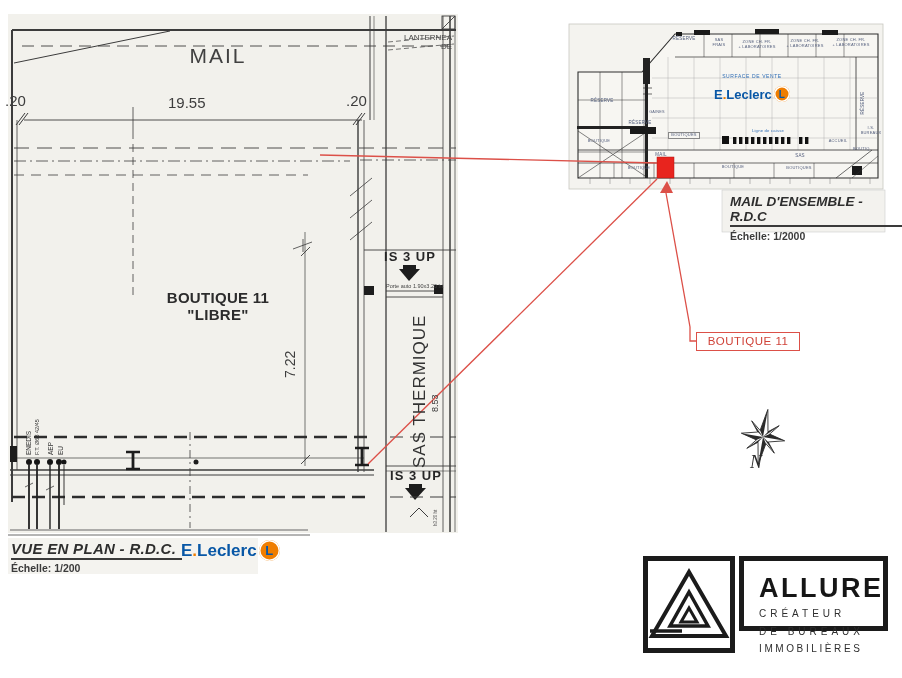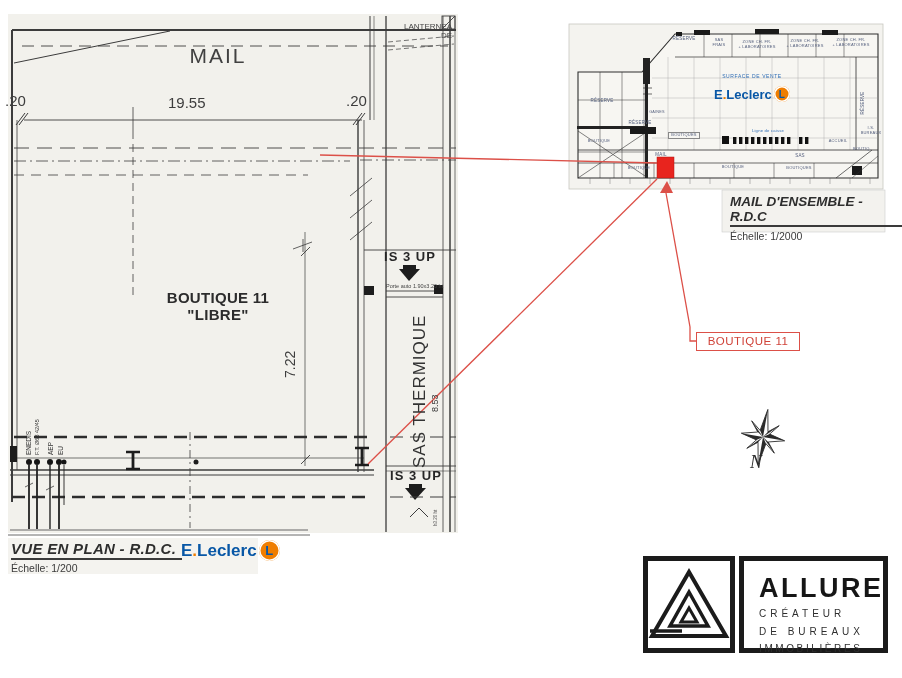--- a/index.html
+++ b/index.html
@@ -14,21 +14,21 @@
   .sasth{font-size:17px;font-weight:500;letter-spacing:1px;color:#333;}
   .note{font-size:5.5px;color:#444;}
   .util{font-size:6.5px;color:#333;white-space:nowrap;}
   .lant{font-size:8px;color:#454545;white-space:pre-line;text-align:right;line-height:9px;}
   .tiny{font-size:4.5px;line-height:1.2;color:#56617f;white-space:pre-line;text-align:center;letter-spacing:.2px;}
   .tinyblue{color:#2f6db5;}
   .ptitle{font-size:15px;font-weight:700;font-style:italic;color:#2e2e2e;
           border-bottom:2px solid #3a3a3a;display:inline-block;padding:0 6px 1px 0;letter-spacing:.3px;}
   .ovtitle{font-size:13.5px;font-weight:700;font-style:italic;color:#2e2e2e;
           border-bottom:2px solid #3a3a3a;display:inline-block;padding:0 4px 1px 0;}
-  .scale{font-size:10.5px;color:#3b3b3b;}
+  .scale{font-size:10.5px;color:#3b3b3b;font-weight:bold;}
   .lec{display:flex;align-items:center;gap:2px;}
   .lec .e,.lec .rest{font-weight:700;color:#0857a6;}
   .lec .dot{font-weight:700;color:#ef7d00;}
   .lecbig{font-size:17px;}
   .lecbadge{border-radius:50%;background:#ef7d00;color:#0857a6;font-weight:700;
             display:flex;align-items:center;justify-content:center;box-shadow:inset 0 0 0 1.5px #fff;}
   .redtag{border:1.2px solid #dc5048;color:#d04339;font-size:11.5px;letter-spacing:.5px;
           text-align:center;line-height:16px;background:rgba(255,255,255,.65);}
   .north{font-family:"Liberation Serif",serif;font-style:italic;font-size:18px;color:#2b2b2b;}
   .albox{box-sizing:border-box;border:5px solid #1b1b1b;background:#fff;}
@@ -164,21 +164,21 @@
       <path d="M666 193L690 327L690 341L696 341"></path>
     </g>
 
     <g transform="translate(763,437) rotate(10)">
       <polygon points="0,-28 4,-6 14,-14 6,-4 22,0 6,4 14,14 4,6 0,28 -4,6 -14,14 -6,4 -22,0 -6,-4 -14,-14 -4,-6" fill="#fdfdfd" stroke="#222" stroke-width="0.8"></polygon>
       <path d="M0,-28L0,0L-4,-6Z M14,-14L0,0L4,-6Z M22,0L0,0L6,-4Z M14,14L0,0L6,4Z M0,28L0,0L4,6Z M-14,14L0,0L-4,6Z M-22,0L0,0L-6,4Z M-14,-14L0,0L-6,-4Z" fill="#2a2a2a"></path>
     </g>
   </svg>
 
   <div class="abs mail" style="left:168px;top:44px;width:100px">MAIL</div>
-  <div class="abs lant" style="left:390px;top:22px;width:62px">LANTERNEA
+  <div class="abs lant" style="left:390px;top:33px;width:62px">LANTERNEA
 DE</div>
   <div class="abs dim" style="left:5px;top:92px">.20</div>
   <div class="abs dim" style="left:168px;top:94px">19.55</div>
   <div class="abs dim" style="left:346px;top:92px">.20</div>
 
   <div class="abs" style="left:138px;top:289px;width:160px">
     <div class="bq">BOUTIQUE 11</div>
     <div class="bq">"LIBRE"</div>
   </div>
 
@@ -248,20 +248,20 @@
   <div class="abs north" style="left:750px;top:452px">N</div>
 
   <div class="abs albox" style="left:643px;top:556px;width:92px;height:97px">
     <svg width="82" height="85" viewBox="0 0 82 85" style="margin:1px 0 0 0;display:block">
       <polygon points="41,10 78,74 4,74" fill="none" stroke="#1b1b1b" stroke-width="4"></polygon>
       <polygon points="41,30 60,64 22,64" fill="none" stroke="#1b1b1b" stroke-width="3.5"></polygon>
       <polygon points="41,46 49,60 33,60" fill="none" stroke="#1b1b1b" stroke-width="3"></polygon>
       <path d="M2 69H34" stroke="#1b1b1b" stroke-width="3.5"></path>
     </svg>
   </div>
-  <div class="abs albox" style="left:739px;top:556px;width:149px;height:97px;padding:12px 0 0 15px">
+  <div class="abs albox" style="left:739px;top:556px;width:149px;height:75px;padding:12px 0 0 15px">
     <div class="alname">ALLURE</div>
     <div class="altag">CRÉATEUR</div>
     <div class="altag">DE BUREAUX</div>
     <div class="altag altag3">IMMOBILIÈRES</div>
   </div>
 
 </div>
 
 </body></html>

